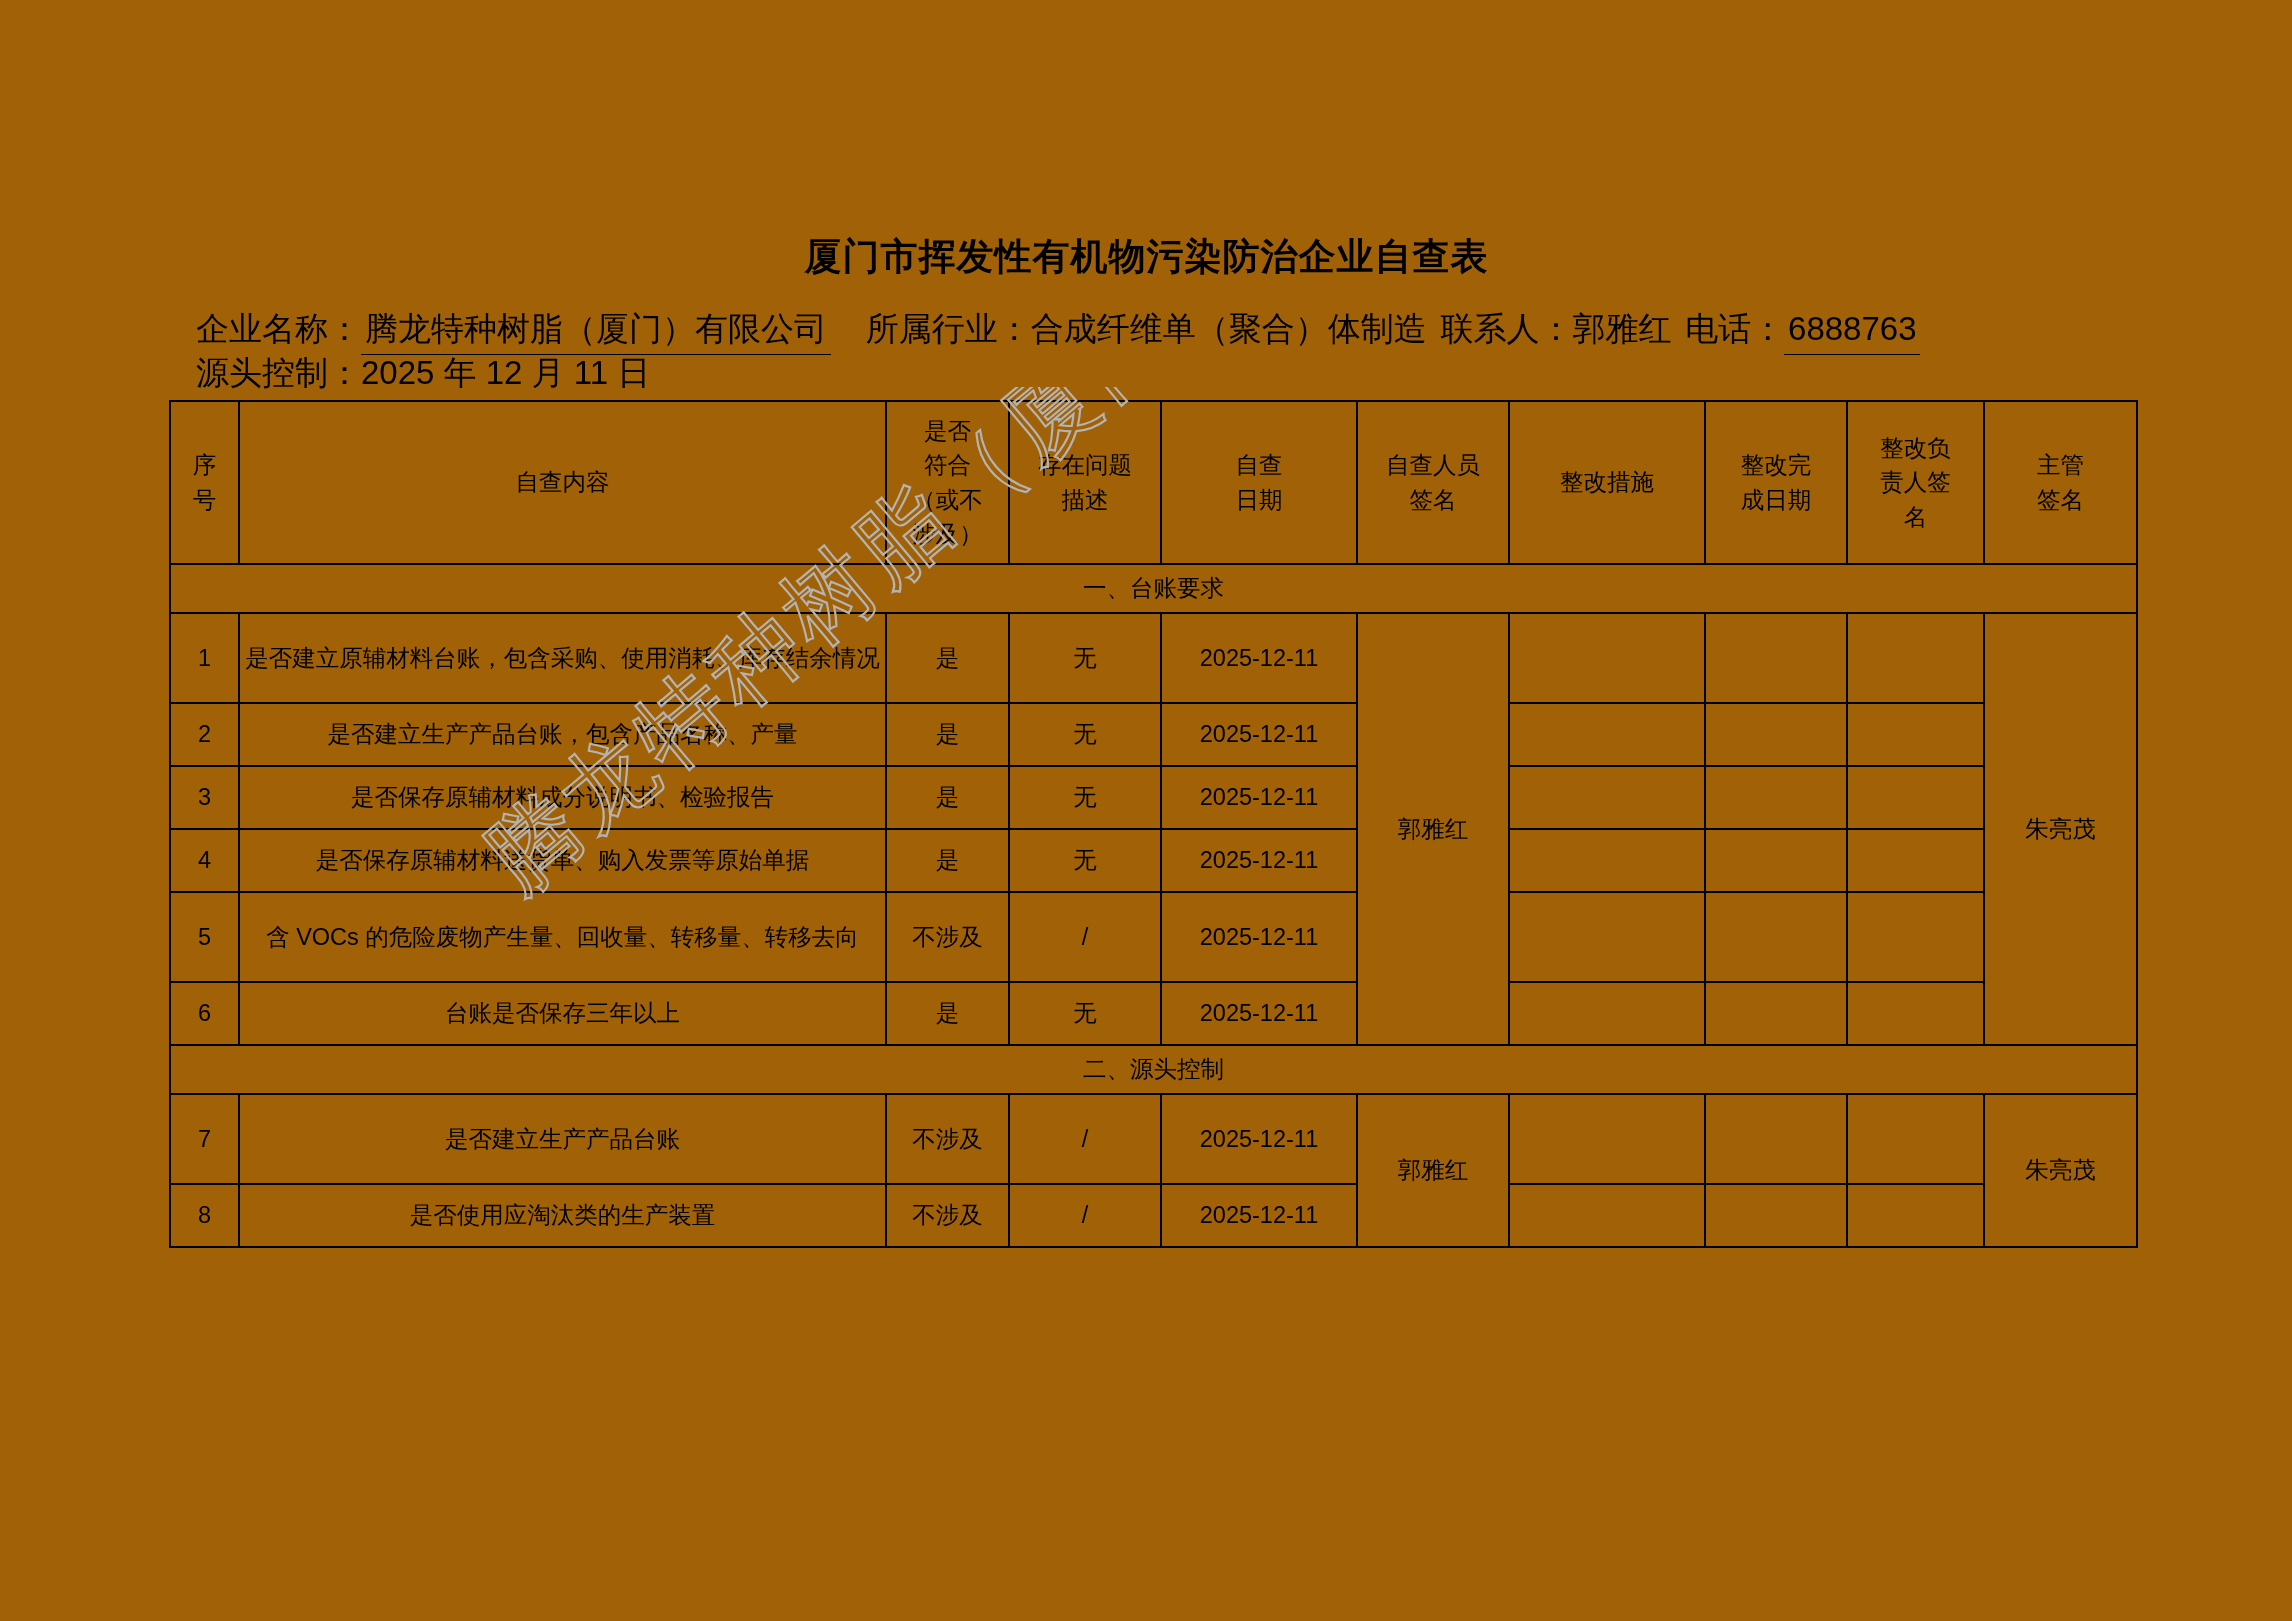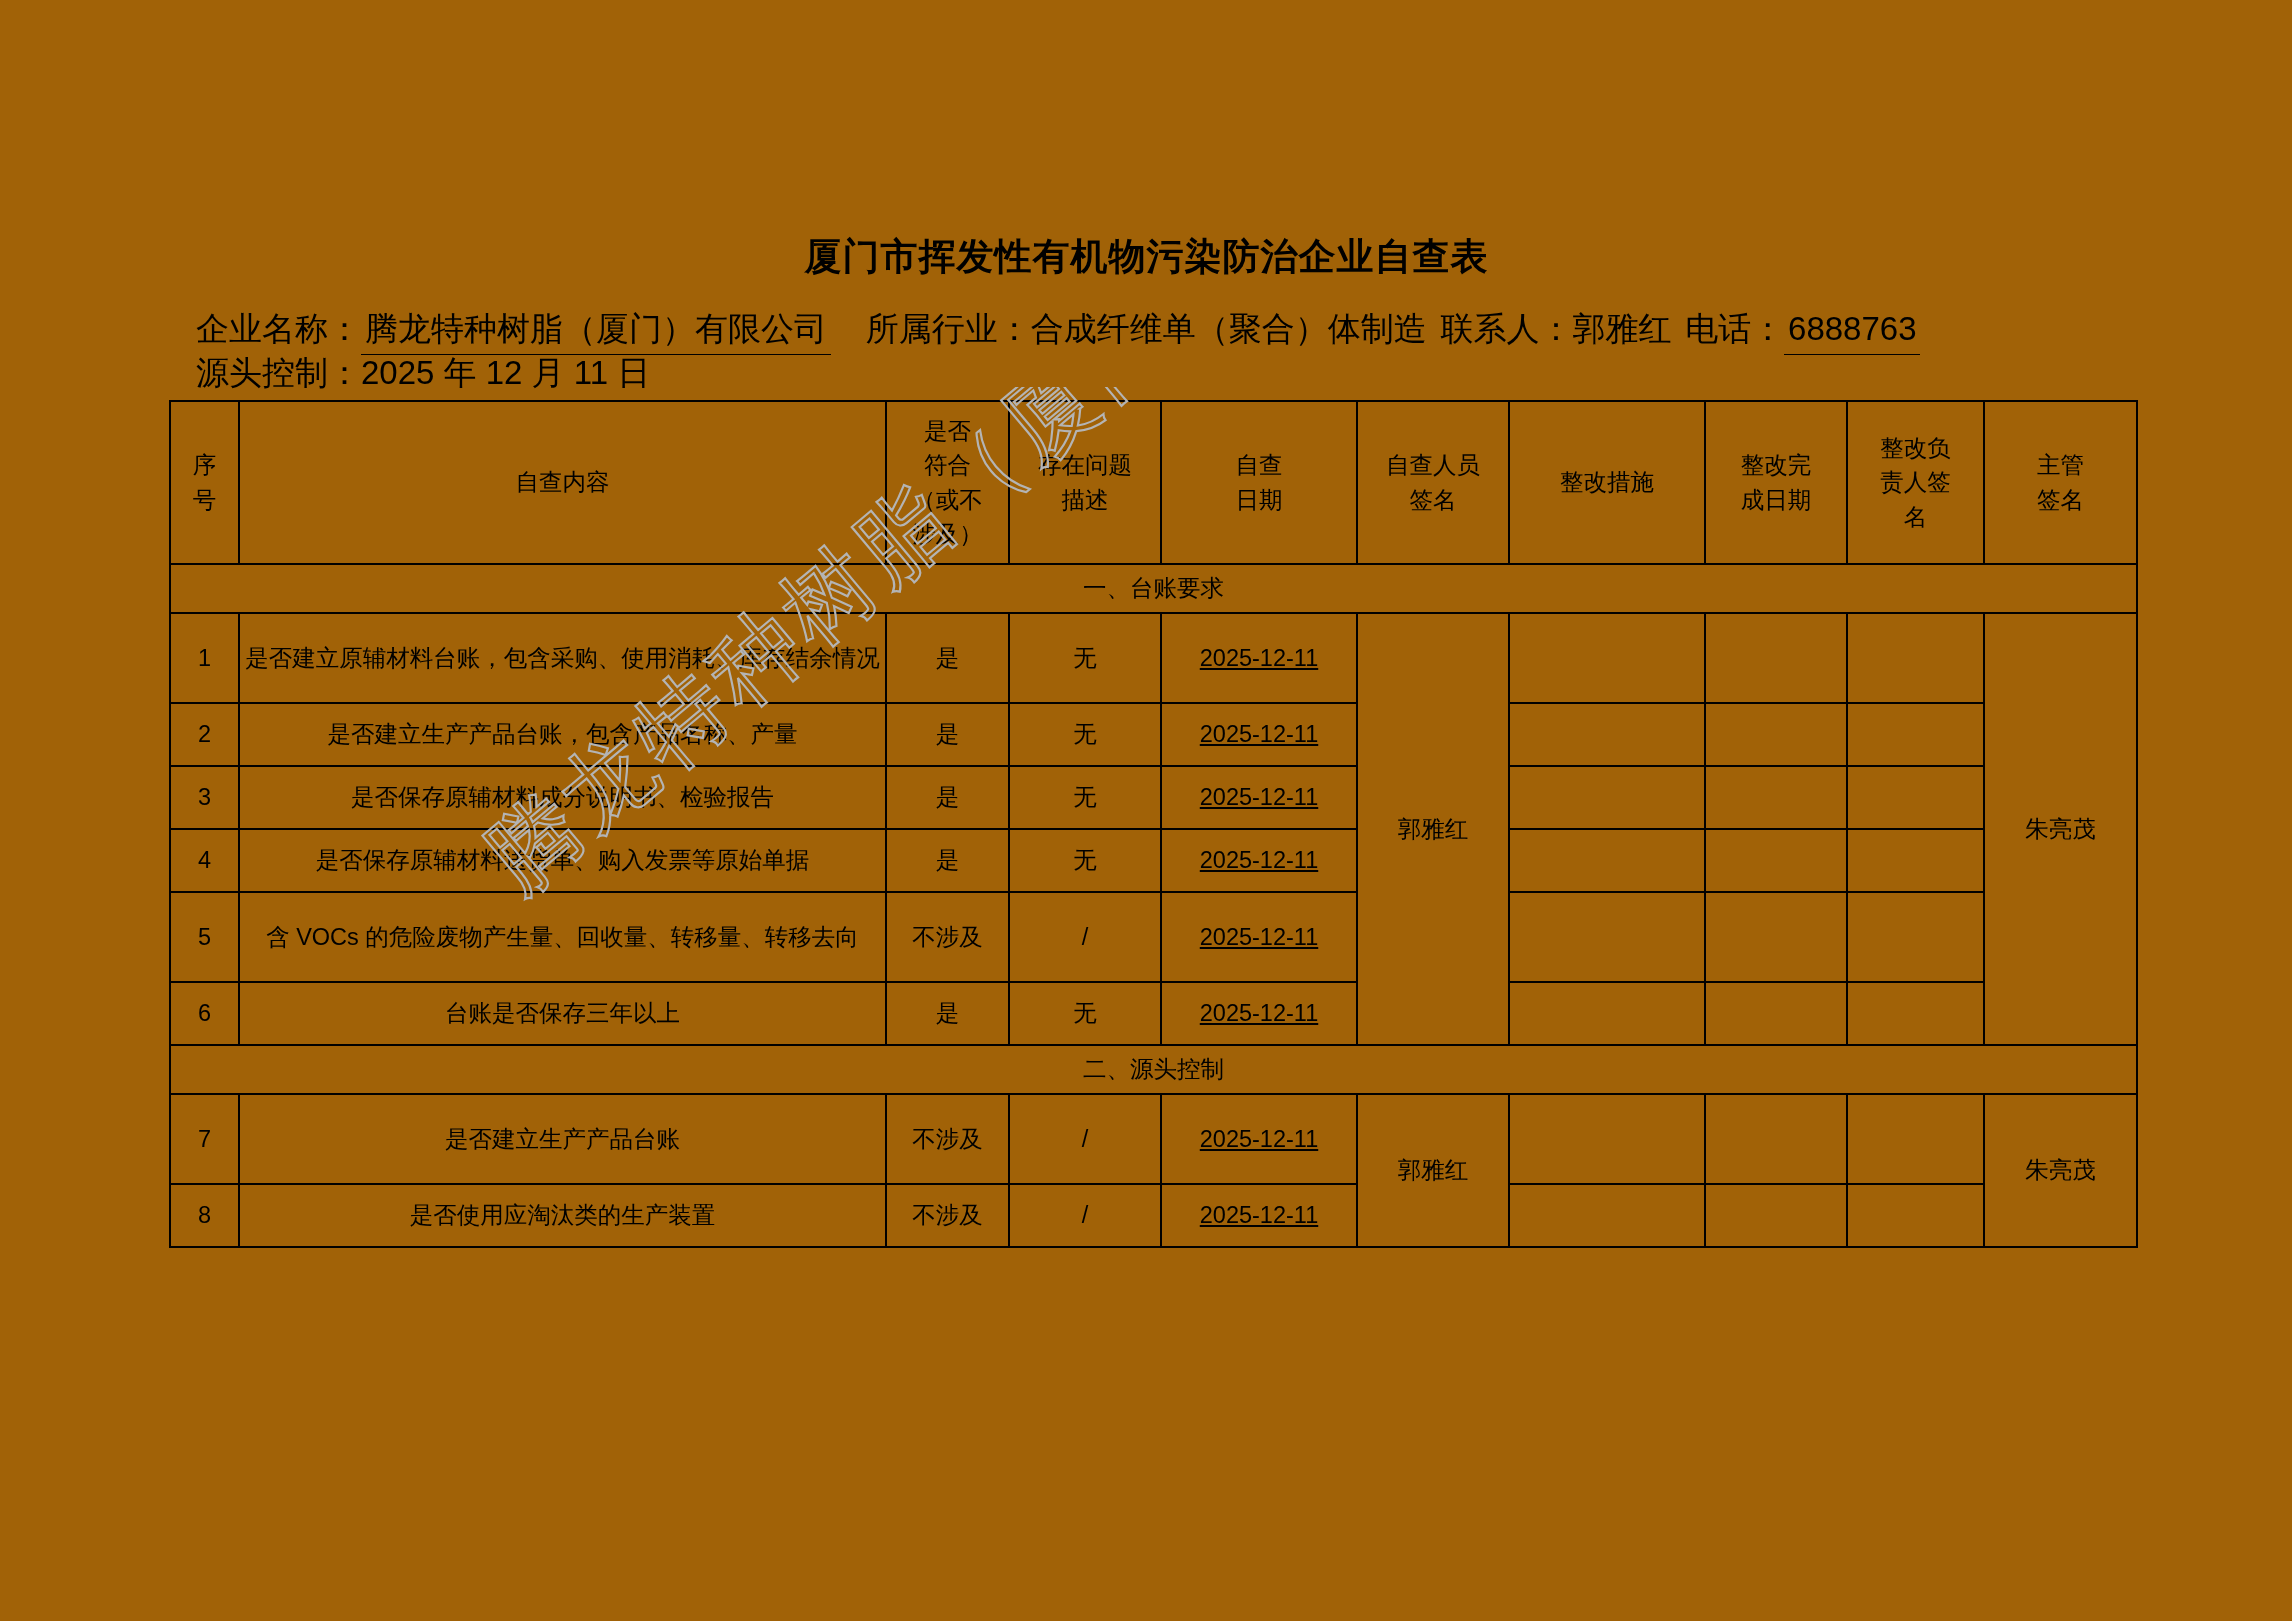--- a/index.html
+++ b/index.html
@@ -82,21 +82,21 @@
   td.idx {
     font-size: 24.5px;
   }
   td.content {
     text-align: left;
     padding-left: 15.7px;
     padding-right: 9.8px;
     font-size: 24.5px;
     line-height: 1.6;
   }
-  td.date-cell { font-size: 24.5px; text-decoration: underline; }
+  td.date-cell { font-size: 24.5px; }
   td.sign-cell { font-size: 24.5px; }
   td.blank { }
   tr.r-tall td { height: 84px; }
   tr.r-std td { height: 57px; }
 
   
   .watermark {
     position: absolute;
     left: 461px;
     top: 387px;

